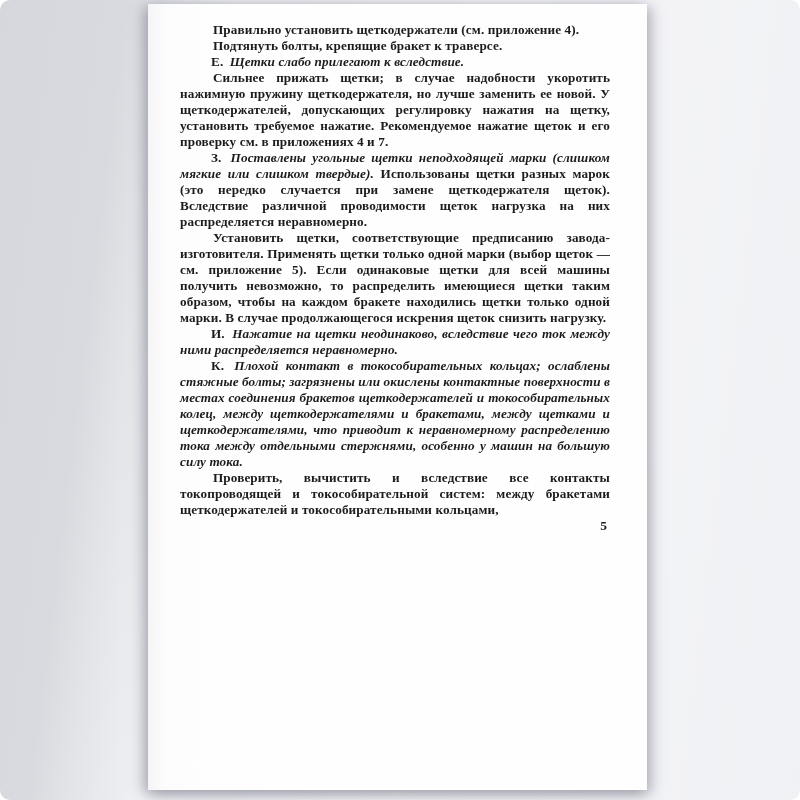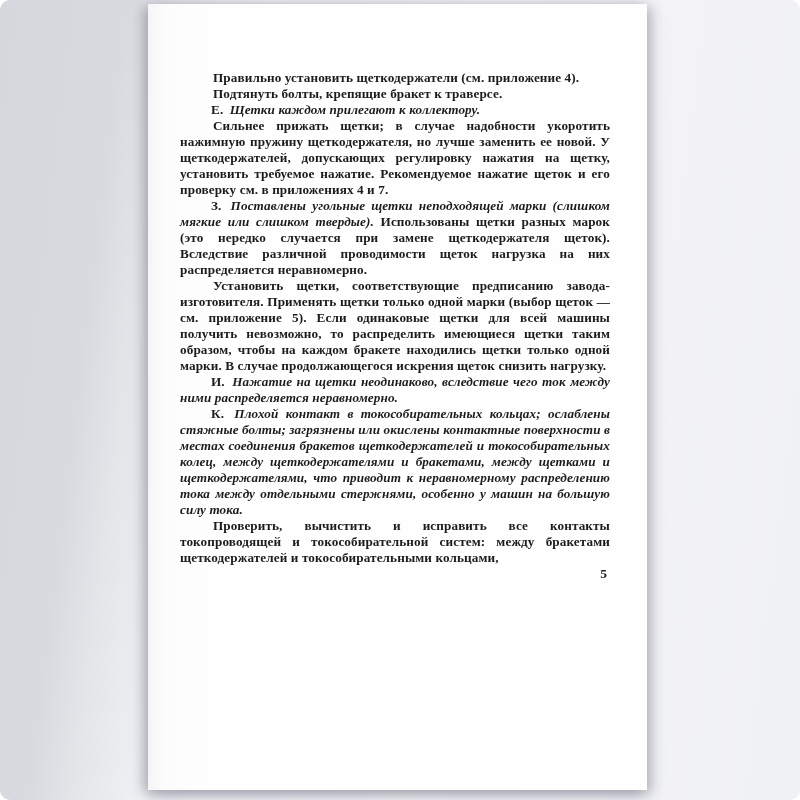--- a/index.html
+++ b/index.html
@@ -34,21 +34,20 @@
     position: absolute;
     left: 32px;
     right: 37px;
     top: 18px;
     color: #1c1c1e;
     font-size: 13.2px;
     line-height: 16px;
     font-weight: 700;
     text-align: justify;
     letter-spacing: 0.1px;
-    margin-top: 48px;
   }
   .text-col p { margin: 0; }
   .opening, .remedy {
     margin-left: 47px;
     text-indent: 33px;
   }
   .fault { text-indent: 31px; }
   .item-label { padding-right: 3px; }
   .fault-text { font-style: italic; }
   .fault-tail { font-style: normal; }
@@ -64,29 +63,29 @@
 <body>
 
 <div class="screen">
   <div class="sheet">
     <div class="text-col">
 
       <p class="opening">Правильно установить щеткодержатели (см. приложение 4).</p>
 
       <p class="remedy">Подтянуть болты, крепящие бракет к траверсе.</p>
 
-      <p class="fault"><span class="item-label">Е.</span> <span class="fault-text">Щетки каждом прилегают к коллектору.</span></p>
+      <p class="fault"><span class="item-label">Е.</span> <span class="fault-text">Щетки слабо прилегают к вследствие.</span></p>
       <p class="remedy">Сильнее прижать щетки; в случае надобности укоротить нажимную пружину щеткодержателя, но лучше заменить ее новой. У щеткодержателей, допускающих регулировку нажатия на щетку, установить требуемое нажатие. Рекомендуемое нажатие щеток и его проверку см. в приложениях 4 и 7.</p>
 
 
       <p class="fault"><span class="item-label">З.</span> <span class="fault-text">Поставлены угольные щетки неподходящей марки (слишком мягкие или слишком твердые).</span> <span class="fault-tail">Использованы щетки разных марок (это нередко случается при замене щеткодержателя щеток). Вследствие различной проводимости щеток нагрузка на них распределяется неравномерно.</span></p>
       <p class="remedy">Установить щетки, соответствующие предписанию завода-изготовителя. Применять щетки только одной марки (выбор щеток — см. приложение 5). Если одинаковые щетки для всей машины получить невозможно, то распределить имеющиеся щетки таким образом, чтобы на каждом бракете находились щетки только одной марки. В случае продолжающегося искрения щеток снизить нагрузку.</p>
 
       <p class="fault"><span class="item-label">И.</span> <span class="fault-text">Нажатие на щетки неодинаково, вследствие чего ток между ними распределяется неравномерно.</span></p>
 
       <p class="fault"><span class="item-label">К.</span> <span class="fault-text">Плохой контакт в токособирательных кольцах; ослаблены стяжные болты; загрязнены или окислены контактные поверхности в местах соединения бракетов щеткодержателей и токособирательных колец, между щеткодержателями и бракетами, между щетками и щеткодержателями, что приводит к неравномерному распределению тока между отдельными стержнями, особенно у машин на большую силу тока.</span></p>
-      <p class="remedy">Проверить, вычистить и исправить все контакты токопроводящей и токособирательной систем: между бракетами щеткодержателей и токособирательными кольцами,</p>
+      <p class="remedy">Проверить, вычистить и вследствие все контакты токопроводящей и токособирательной систем: между бракетами щеткодержателей и токособирательными кольцами,</p>
 
       <p class="page-num">5</p>
 
     </div>
   </div>
 </div>
 
 </body></html>

